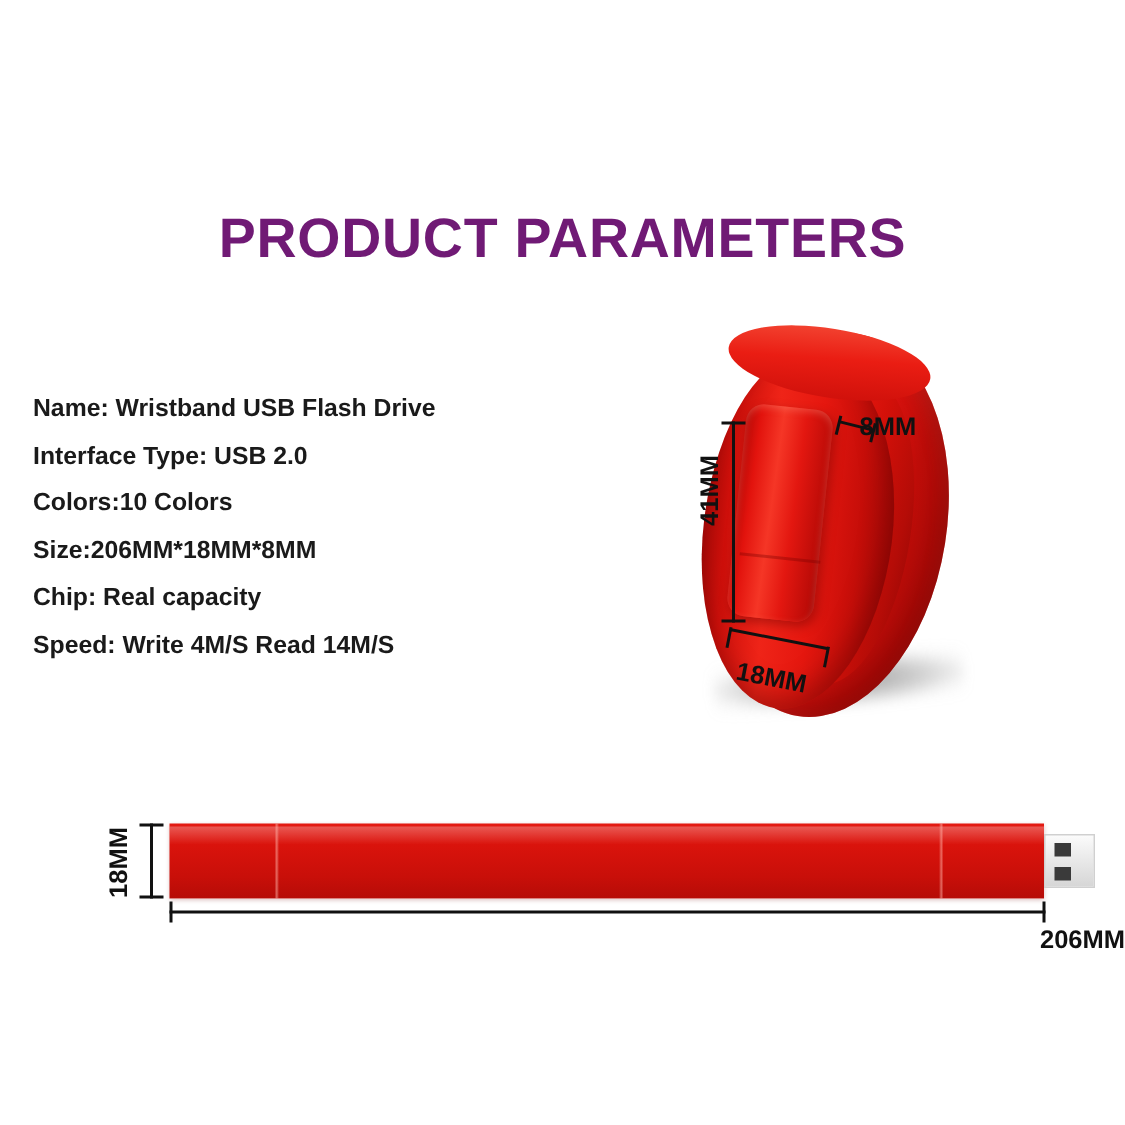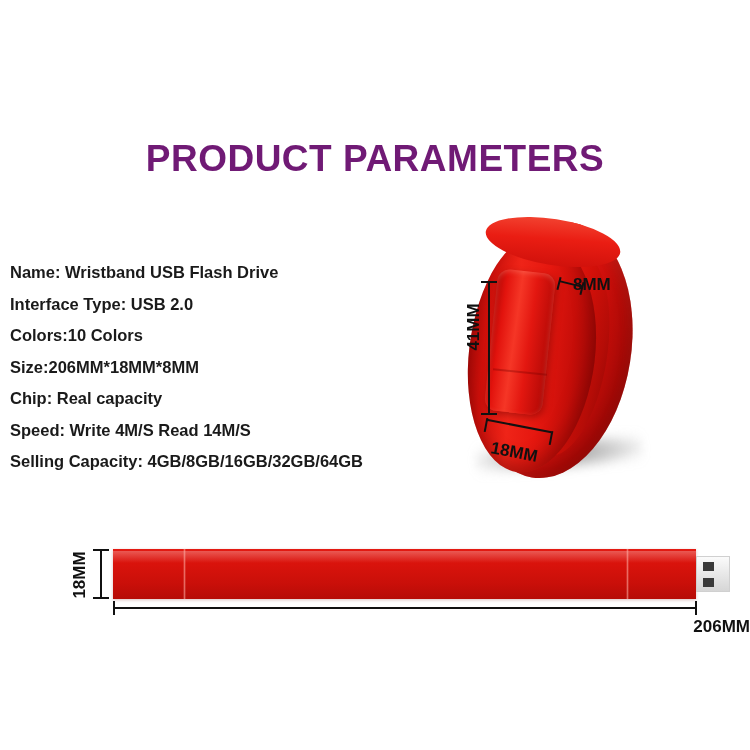--- a/index.html
+++ b/index.html
@@ -26,21 +26,21 @@
     font-size: 37px;
     font-weight: bold;
     letter-spacing: 0.5px;
     color: #701a75;
     white-space: nowrap;
   }
 
   
   #spec-list {
     position: absolute;
-    left: 10px;
+    left: 22px;
     top: 257px;
     width: 430px;
   }
   .spec-line {
     font-size: 16.5px;
     font-weight: bold;
     color: #1a1a1a;
     line-height: 31.5px;
     white-space: nowrap;
   }
@@ -316,21 +316,20 @@
 
 <div id="page-title">PRODUCT PARAMETERS</div>
 
 <div id="spec-list">
   <div class="spec-line">Name: Wristband USB Flash Drive</div>
   <div class="spec-line">Interface Type: USB 2.0</div>
   <div class="spec-line">Colors:10 Colors</div>
   <div class="spec-line">Size:206MM*18MM*8MM</div>
   <div class="spec-line">Chip: Real capacity</div>
   <div class="spec-line">Speed: Write 4M/S  Read 14M/S</div>
-  <div class="spec-line">Selling Capacity: 4GB/8GB/16GB/32GB/64GB</div>
 </div>
 
 <div id="coil-photo">
   <div id="coil-shadow"></div>
   <div id="coil-outer"></div>
   <div id="coil-hole"></div>
   <div id="coil-inner-wall"></div>
   <div id="coil-near"></div>
   <div id="coil-rim-top"></div>
   <div id="usb-housing"></div>

